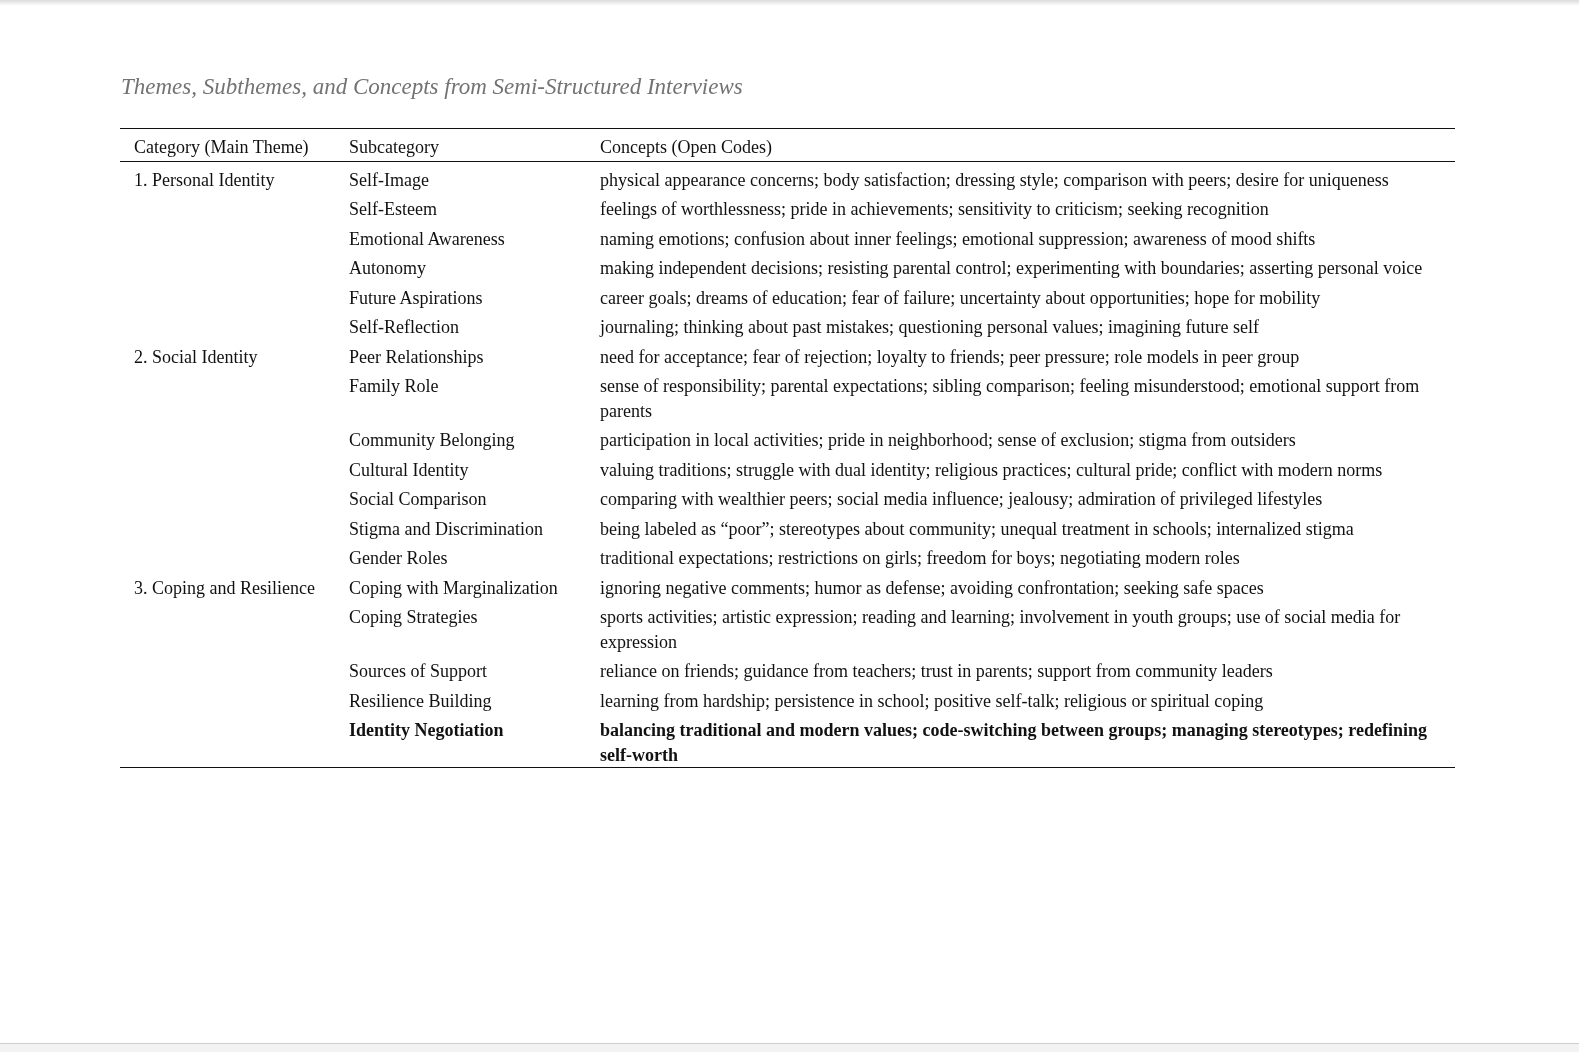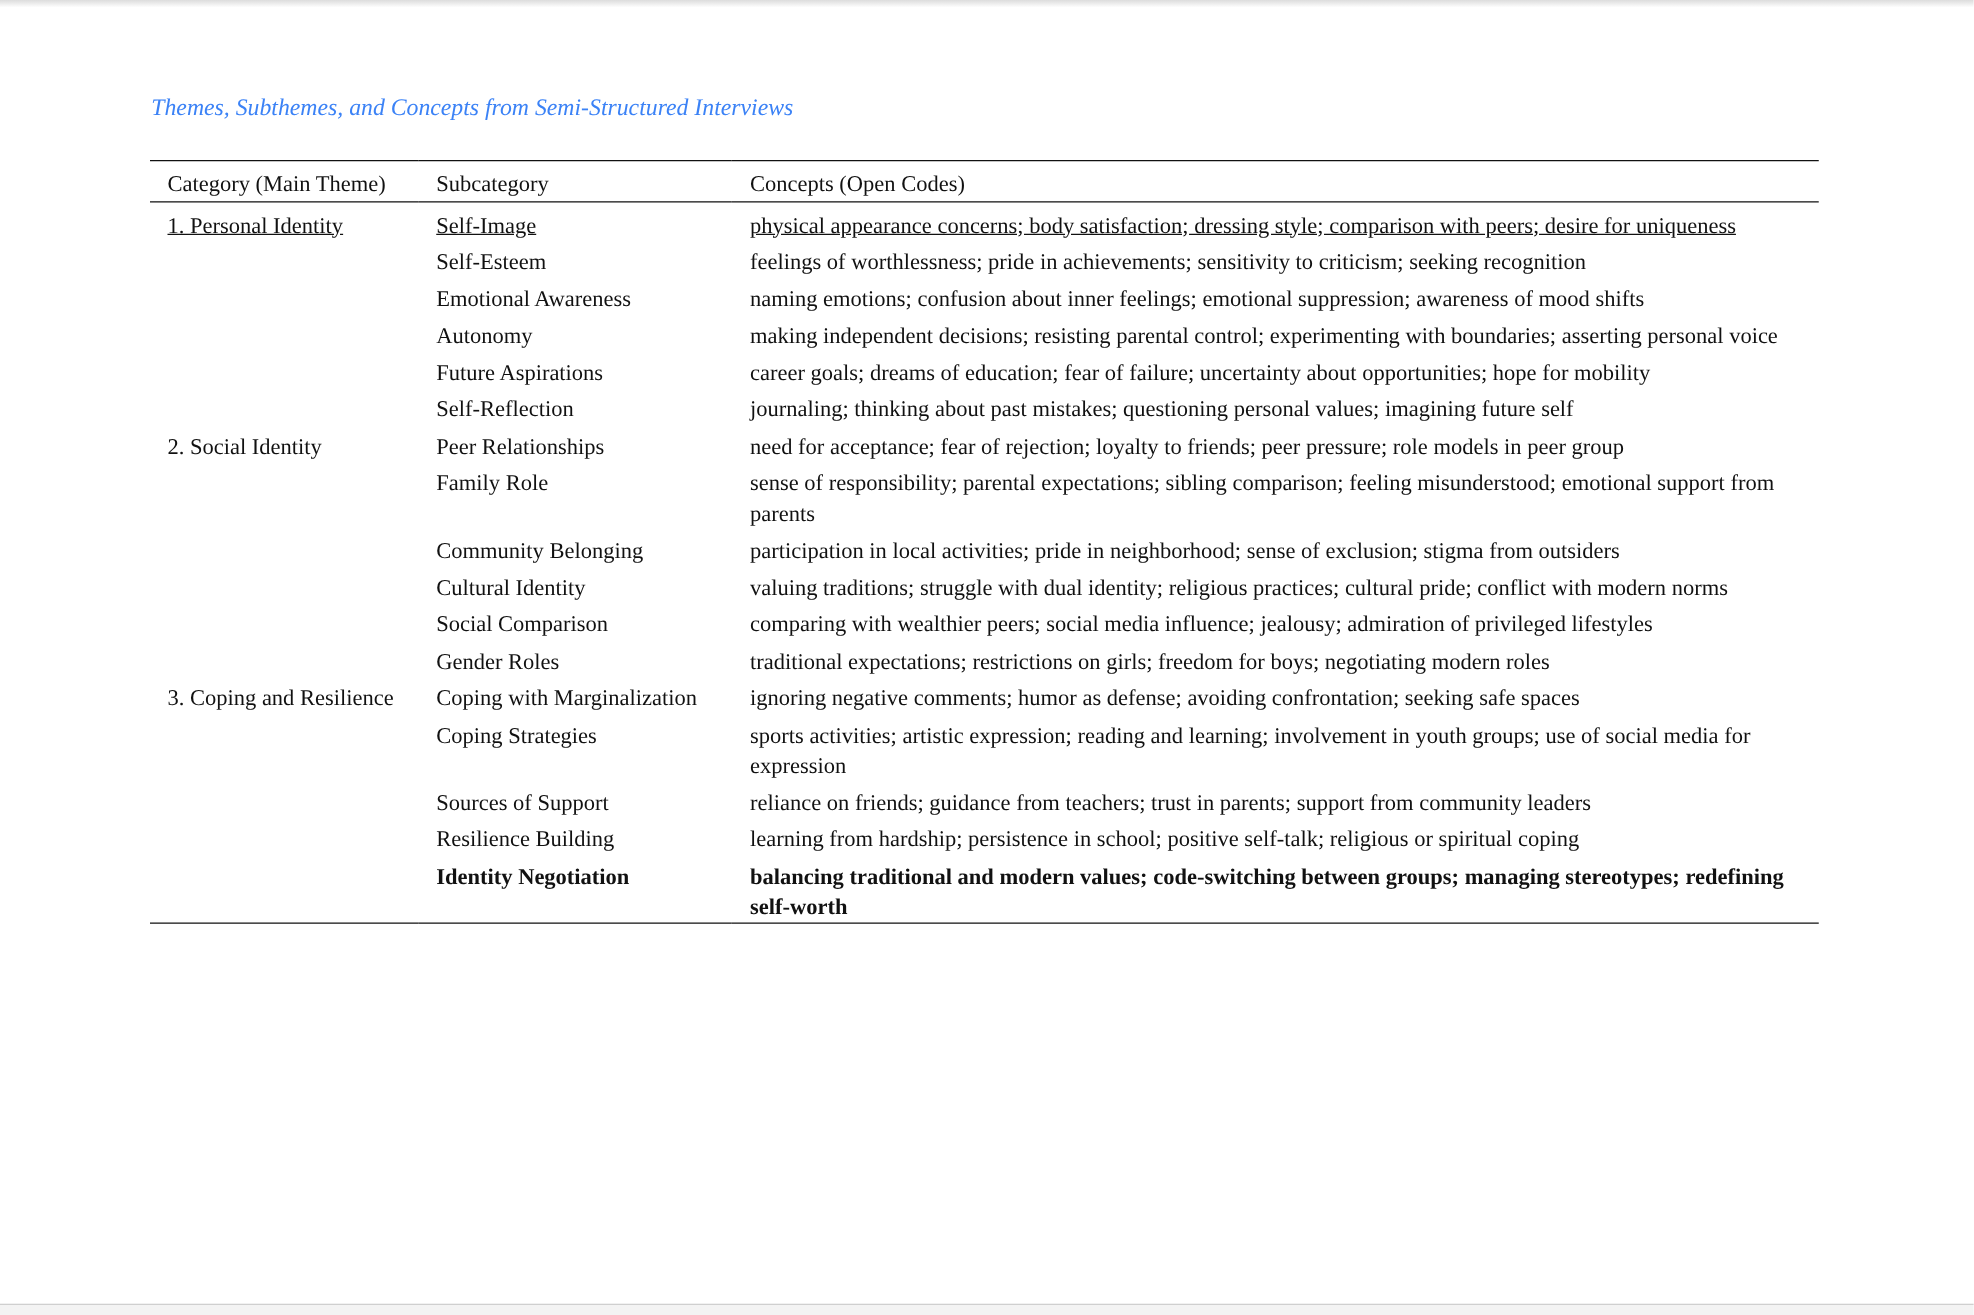--- a/index.html
+++ b/index.html
@@ -26,23 +26,23 @@
       left: 0; top: 1043px;
       width: 1579px; height: 9px;
       border-top: 1px solid #cfcfcf;
       background: #f3f3f3;
     }
     .caption {
       position: absolute;
       left: 121px;
       top: 72px;
       font-style: italic;
-      font-size: 19px;
+      font-size: 23px;
       line-height: 30px;
-      color: #3b82f6;
+      color: #737373;
       white-space: nowrap;
     }
     table.themes {
       position: absolute;
       left: 120px;
       top: 128px;
       width: 1335px;
       border-collapse: collapse;
       font-size: 18px;
       line-height: 24.5px;
@@ -70,21 +70,21 @@
       text-align: left;
       padding: 5px 14px 0px 14px;
     }
     table.themes th.h3, table.themes td.concepts {
       padding-left: 15px;
     }
     table.themes td.cat, table.themes th.h1 {
       padding-right: 10px;
     }
     table.themes tbody tr td { padding-bottom: 0; }
-    table.themes tbody tr.first td { padding-top: 6px; text-decoration: underline; }
+    table.themes tbody tr.first td { padding-top: 6px; }
   </style>
 </head>
 <body>
 
 <div class="top-shadow"></div>
 
 <div class="caption">Themes, Subthemes, and Concepts from Semi-Structured Interviews</div>
 
 <table class="themes">
   <colgroup>
@@ -160,20 +160,25 @@
     <td class="sub">Cultural Identity</td>
     <td class="concepts">valuing traditions; struggle with dual identity; religious practices; cultural pride; conflict with modern norms</td>
   </tr>
 
   <tr>
     <td class="cat"></td>
     <td class="sub">Social Comparison</td>
     <td class="concepts">comparing with wealthier peers; social media influence; jealousy; admiration of privileged lifestyles</td>
   </tr>
 
+  <tr>
+    <td class="cat"></td>
+    <td class="sub">Stigma and Discrimination</td>
+    <td class="concepts">being labeled as “poor”; stereotypes about community; unequal treatment in schools; internalized stigma</td>
+  </tr>
 
   <tr>
     <td class="cat"></td>
     <td class="sub">Gender Roles</td>
     <td class="concepts">traditional expectations; restrictions on girls; freedom for boys; negotiating modern roles</td>
   </tr>
 
   <tr>
     <td class="cat">3. Coping and Resilience</td>
     <td class="sub">Coping with Marginalization</td>

